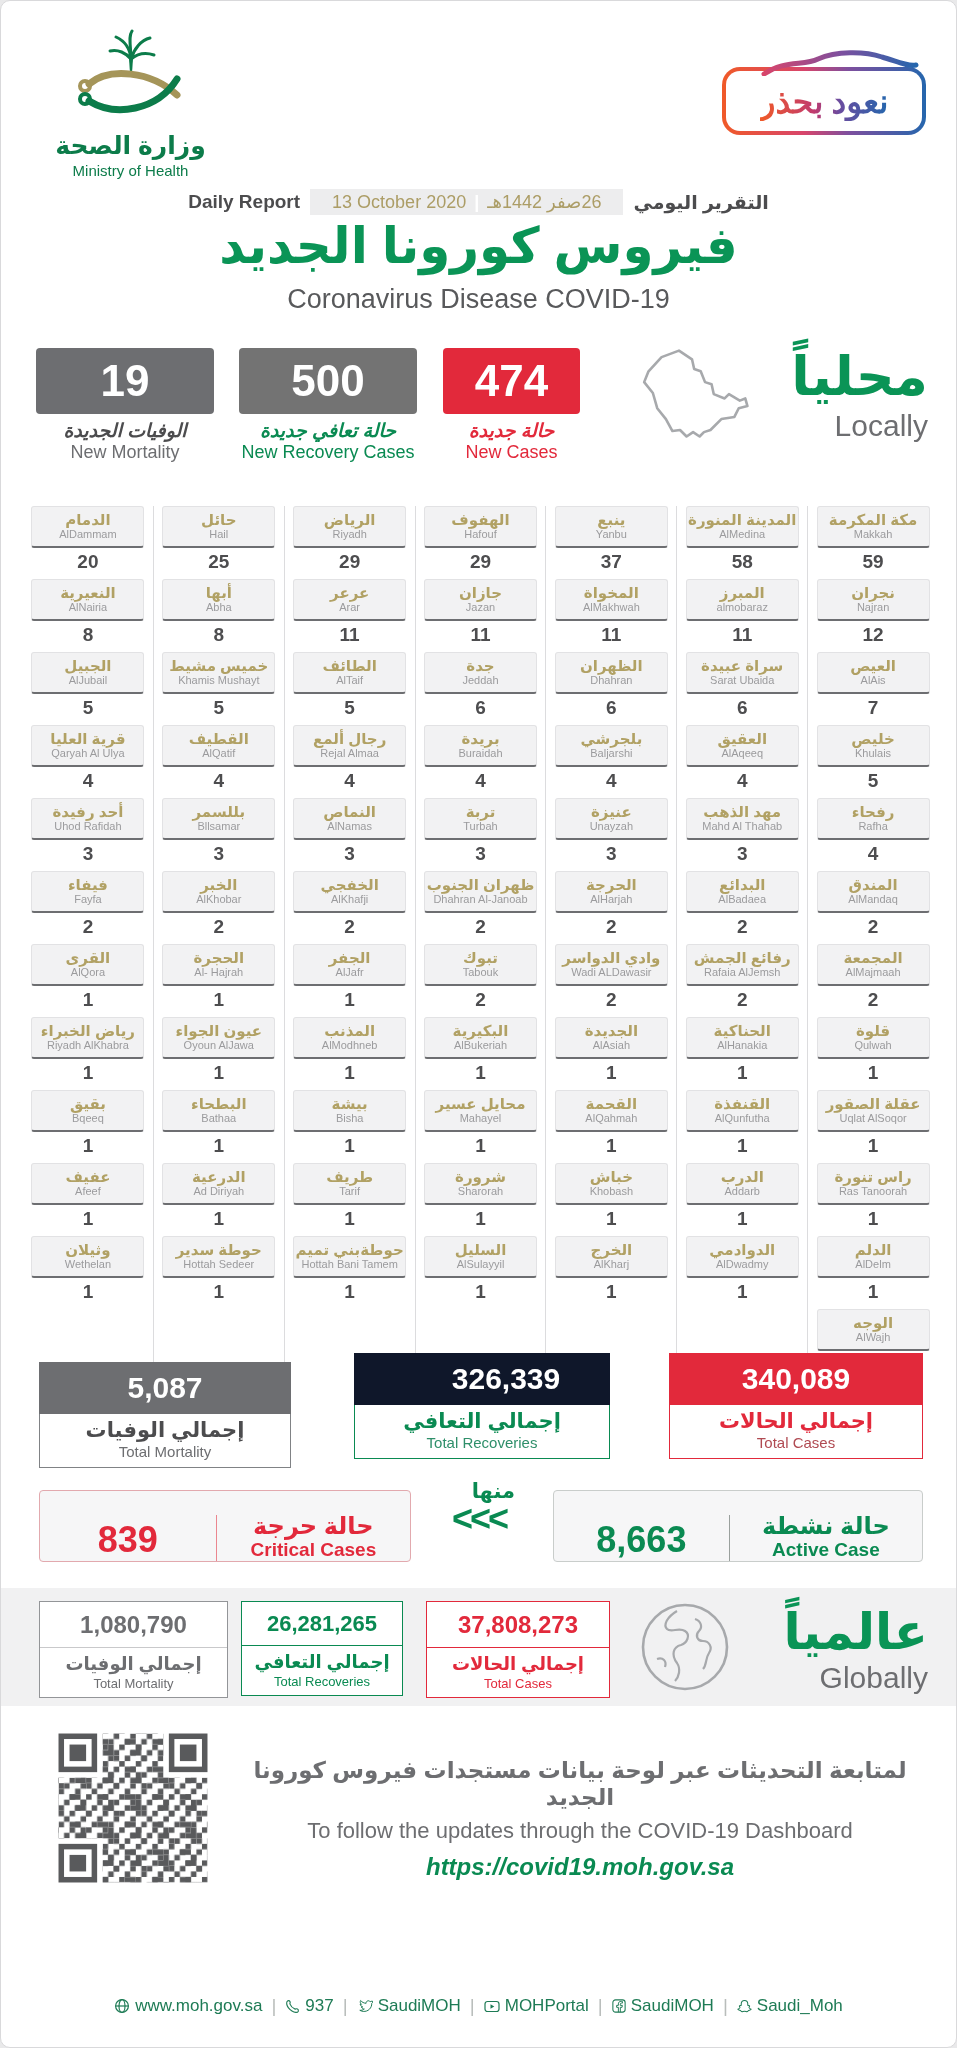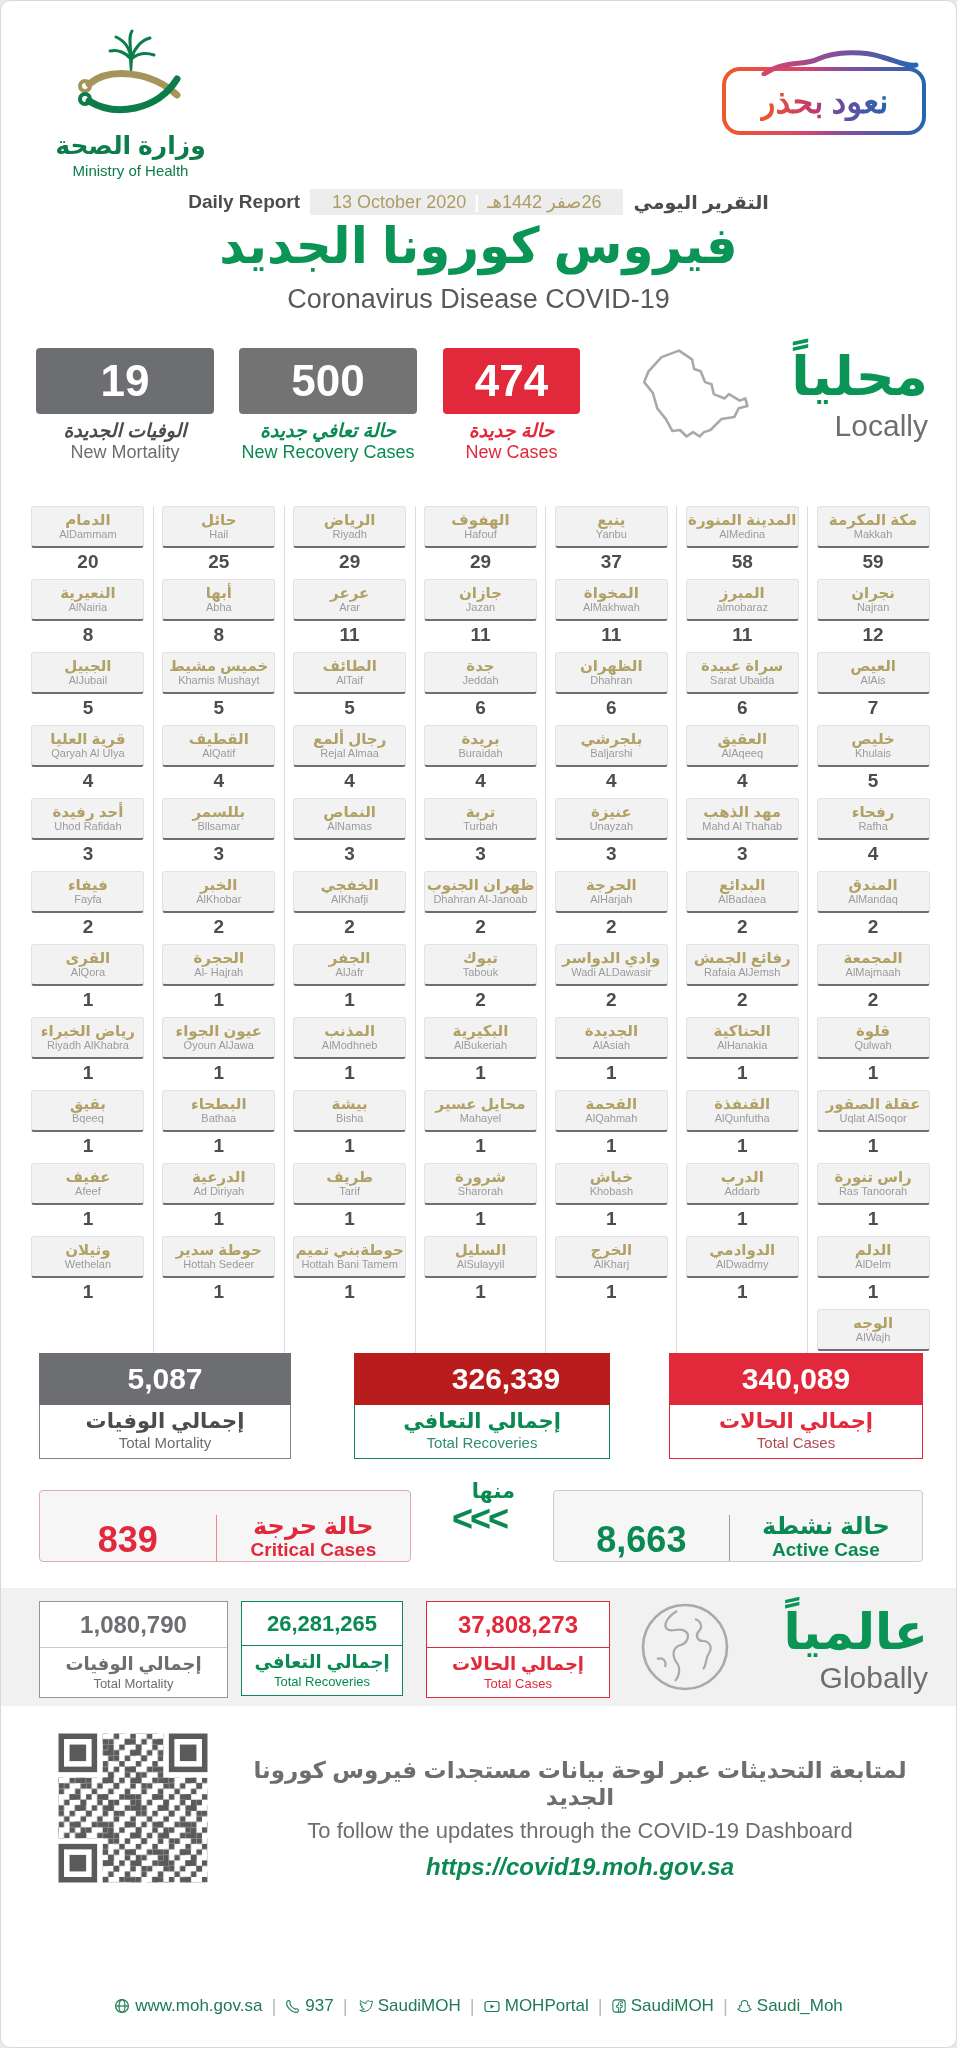--- a/index.html
+++ b/index.html
@@ -51,23 +51,23 @@
   .city-ar{color:#b1a164;font-size:15px;font-weight:bold;direction:rtl;line-height:1.15;white-space:nowrap;}
   .city-en{color:#9b9b9d;font-size:11px;line-height:1.2;white-space:nowrap;}
   .city-num{color:#4d4d4f;font-size:19px;font-weight:bold;padding:3px 0 3px;}
   
   .total{position:absolute;top:1352px;width:252px;text-align:center;}
   .total .t-head{height:52px;display:flex;align-items:center;justify-content:center;
         color:#fff;font-size:30px;font-weight:bold;}
   .total .t-body{border:1px solid;border-top:none;background:#fff;padding:4px 0 7px;}
   .total .t-ar{font-size:21px;font-weight:bold;direction:rtl;}
   .total .t-en{font-size:15px;margin-top:1px;}
-  #tot-mort{left:38px;} #tot-mort .t-head{background:#6d6e71;} #tot-mort .t-body{border-color:#808285;}
+  #tot-mort{left:38px;margin-top:9px;} #tot-mort .t-head{background:#6d6e71;} #tot-mort .t-body{border-color:#808285;}
   #tot-mort .t-ar{color:#4c4c4e;} #tot-mort .t-en{color:#6d6e71;}
-  #tot-rec{left:353px;width:256px;} #tot-rec .t-head{background:#b91c1c;padding-left:48px;} #tot-rec .t-body{border-color:#0a8a52;}
+  #tot-rec{left:353px;width:256px;} #tot-rec .t-head{background:#0f172a;padding-left:48px;} #tot-rec .t-body{border-color:#0a8a52;}
   #tot-rec .t-ar{color:#0a8a52;} #tot-rec .t-en{color:#2f8f6a;}
   #tot-cases{left:668px;width:254px;} #tot-cases .t-head{background:#e2293b;} #tot-cases .t-body{border-color:#e2293b;}
   #tot-cases .t-ar{color:#e2293b;} #tot-cases .t-en{color:#b04a52;}
   
   .pill{position:absolute;top:1489px;height:70px;background:#f6f6f7;border-radius:4px;
         display:flex;align-items:flex-end;}
   #critical-box{left:38px;width:370px;border:1px solid #e2a9ae;}
   #critical-box .num{flex:1;font-size:36px;font-weight:bold;color:#e2293b;text-align:center;}
   #critical-box .vdiv{width:1px;height:46px;background:#e2293b;opacity:.55;}
   #critical-box .lbl{flex:1.1;color:#e2293b;text-align:center;}

